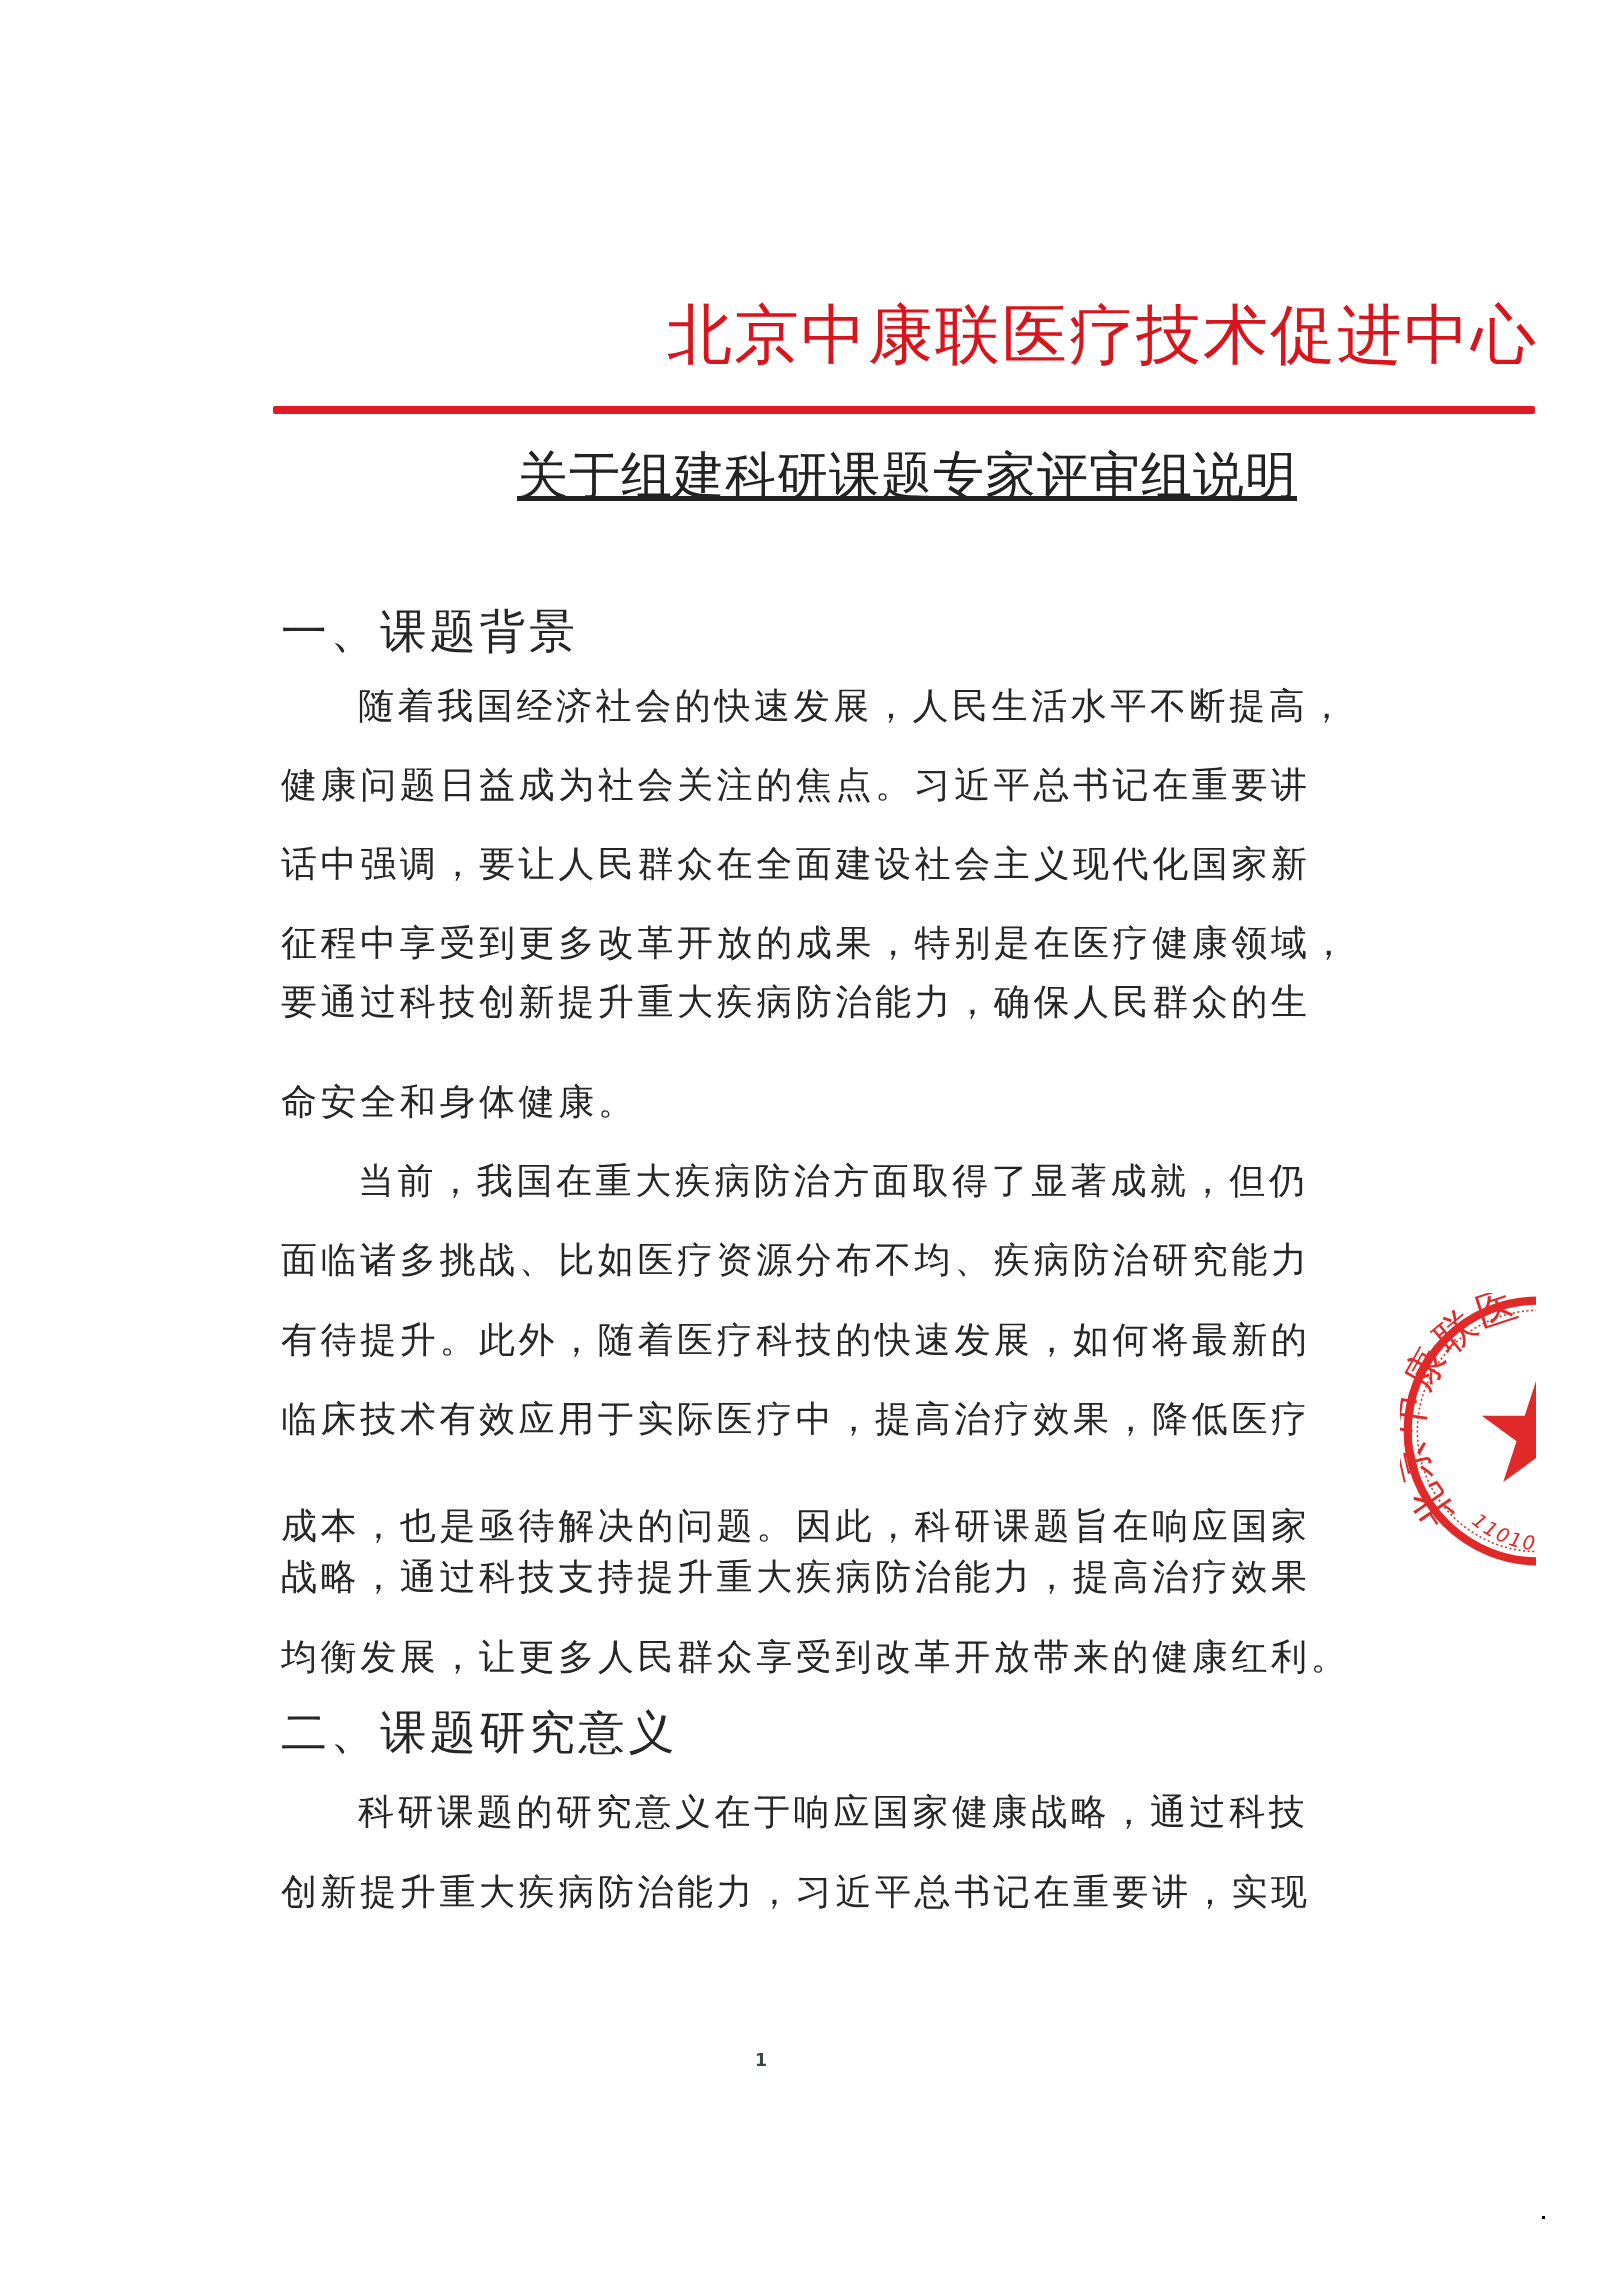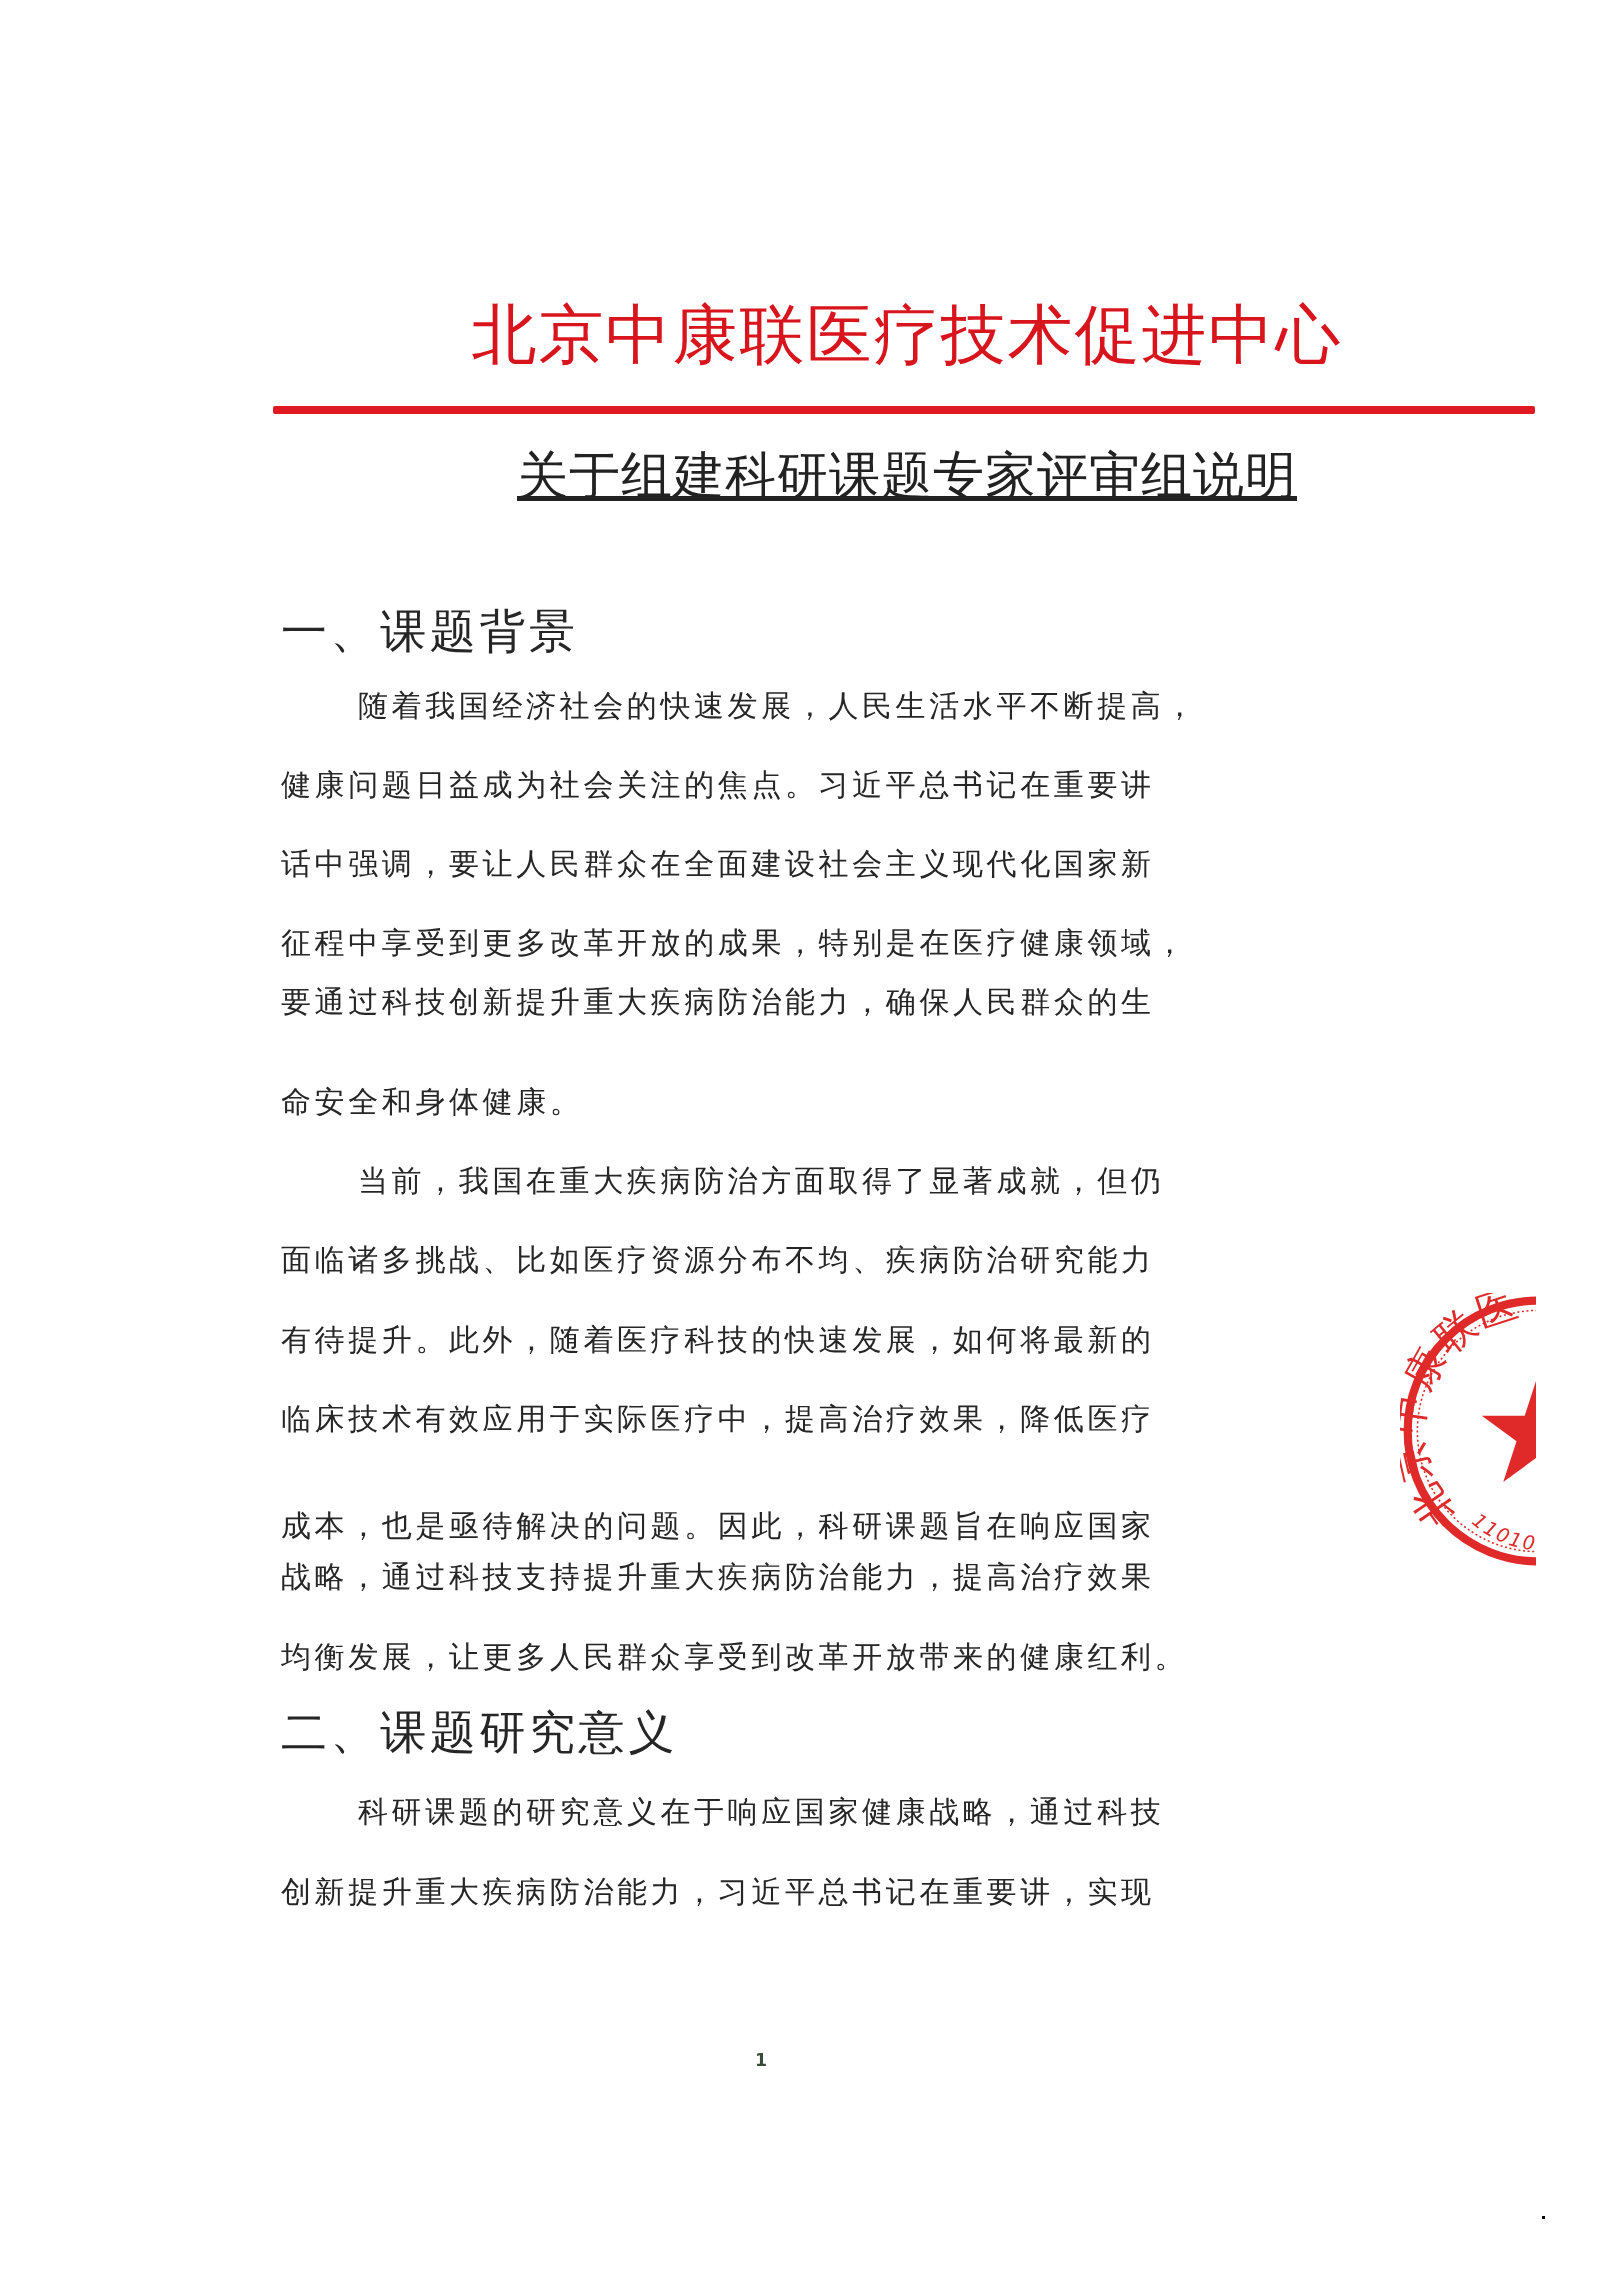--- a/index.html
+++ b/index.html
@@ -1,23 +1,23 @@
 <!DOCTYPE html>
 <html style="font-size:8.2px"><head>
 <meta charset="utf-8">
 <style>
   html, body { margin:0; padding:0; background:#ffffff; }
   body { width:1622px; height:2295px; position:relative; overflow:hidden;
          font-family:"DejaVu Sans","Liberation Sans",sans-serif; color:#1e1e1e; }
-  .org-title { position:absolute; left:276px; top:294px; width:1262px; text-align:center;
+  .org-title { position:absolute; left:276px; top:294px; width:1262px; text-align:right;
                font-size:65px; letter-spacing:2px; color:#d8141c; font-weight:normal; line-height:82px; }
   .red-rule { position:absolute; left:273px; top:406px; width:1262px; height:8.2px; background:#e01a22; border-radius:2px; }
   .doc-title { position:absolute; left:276px; top:440px; width:1262px; text-align:center;
                font-size:51px; letter-spacing:1px; color:#222; line-height:72px;text-decoration:underline; }
-  .line { position:absolute; left:281px; font-size:30px; line-height:51px; white-space:nowrap; letter-spacing:3.6px; color:#262626; }
+  .line { position:absolute; left:281px; font-size:36px; line-height:51px; white-space:nowrap; letter-spacing:3.6px; color:#262626; }
   .indent { left:358px; }
   .heading { font-size:46px; }
   .page-num { position:absolute; left:755px; top:2050px; font-size:17.4px; color:#3a4a3a; font-weight:bold; }
   .dot { position:absolute; left:1542px; top:2216px; width:3.1px; height:3.1px; background:#000; }
   .seal-clip { position:absolute; left:1380px; top:1278px; width:156px; height:358px; overflow:hidden; }
   .seal { position:absolute; left:20.4px; top:15.3px; width:276px; height:276px; }
 </style>
 </head>
 <body>
 

